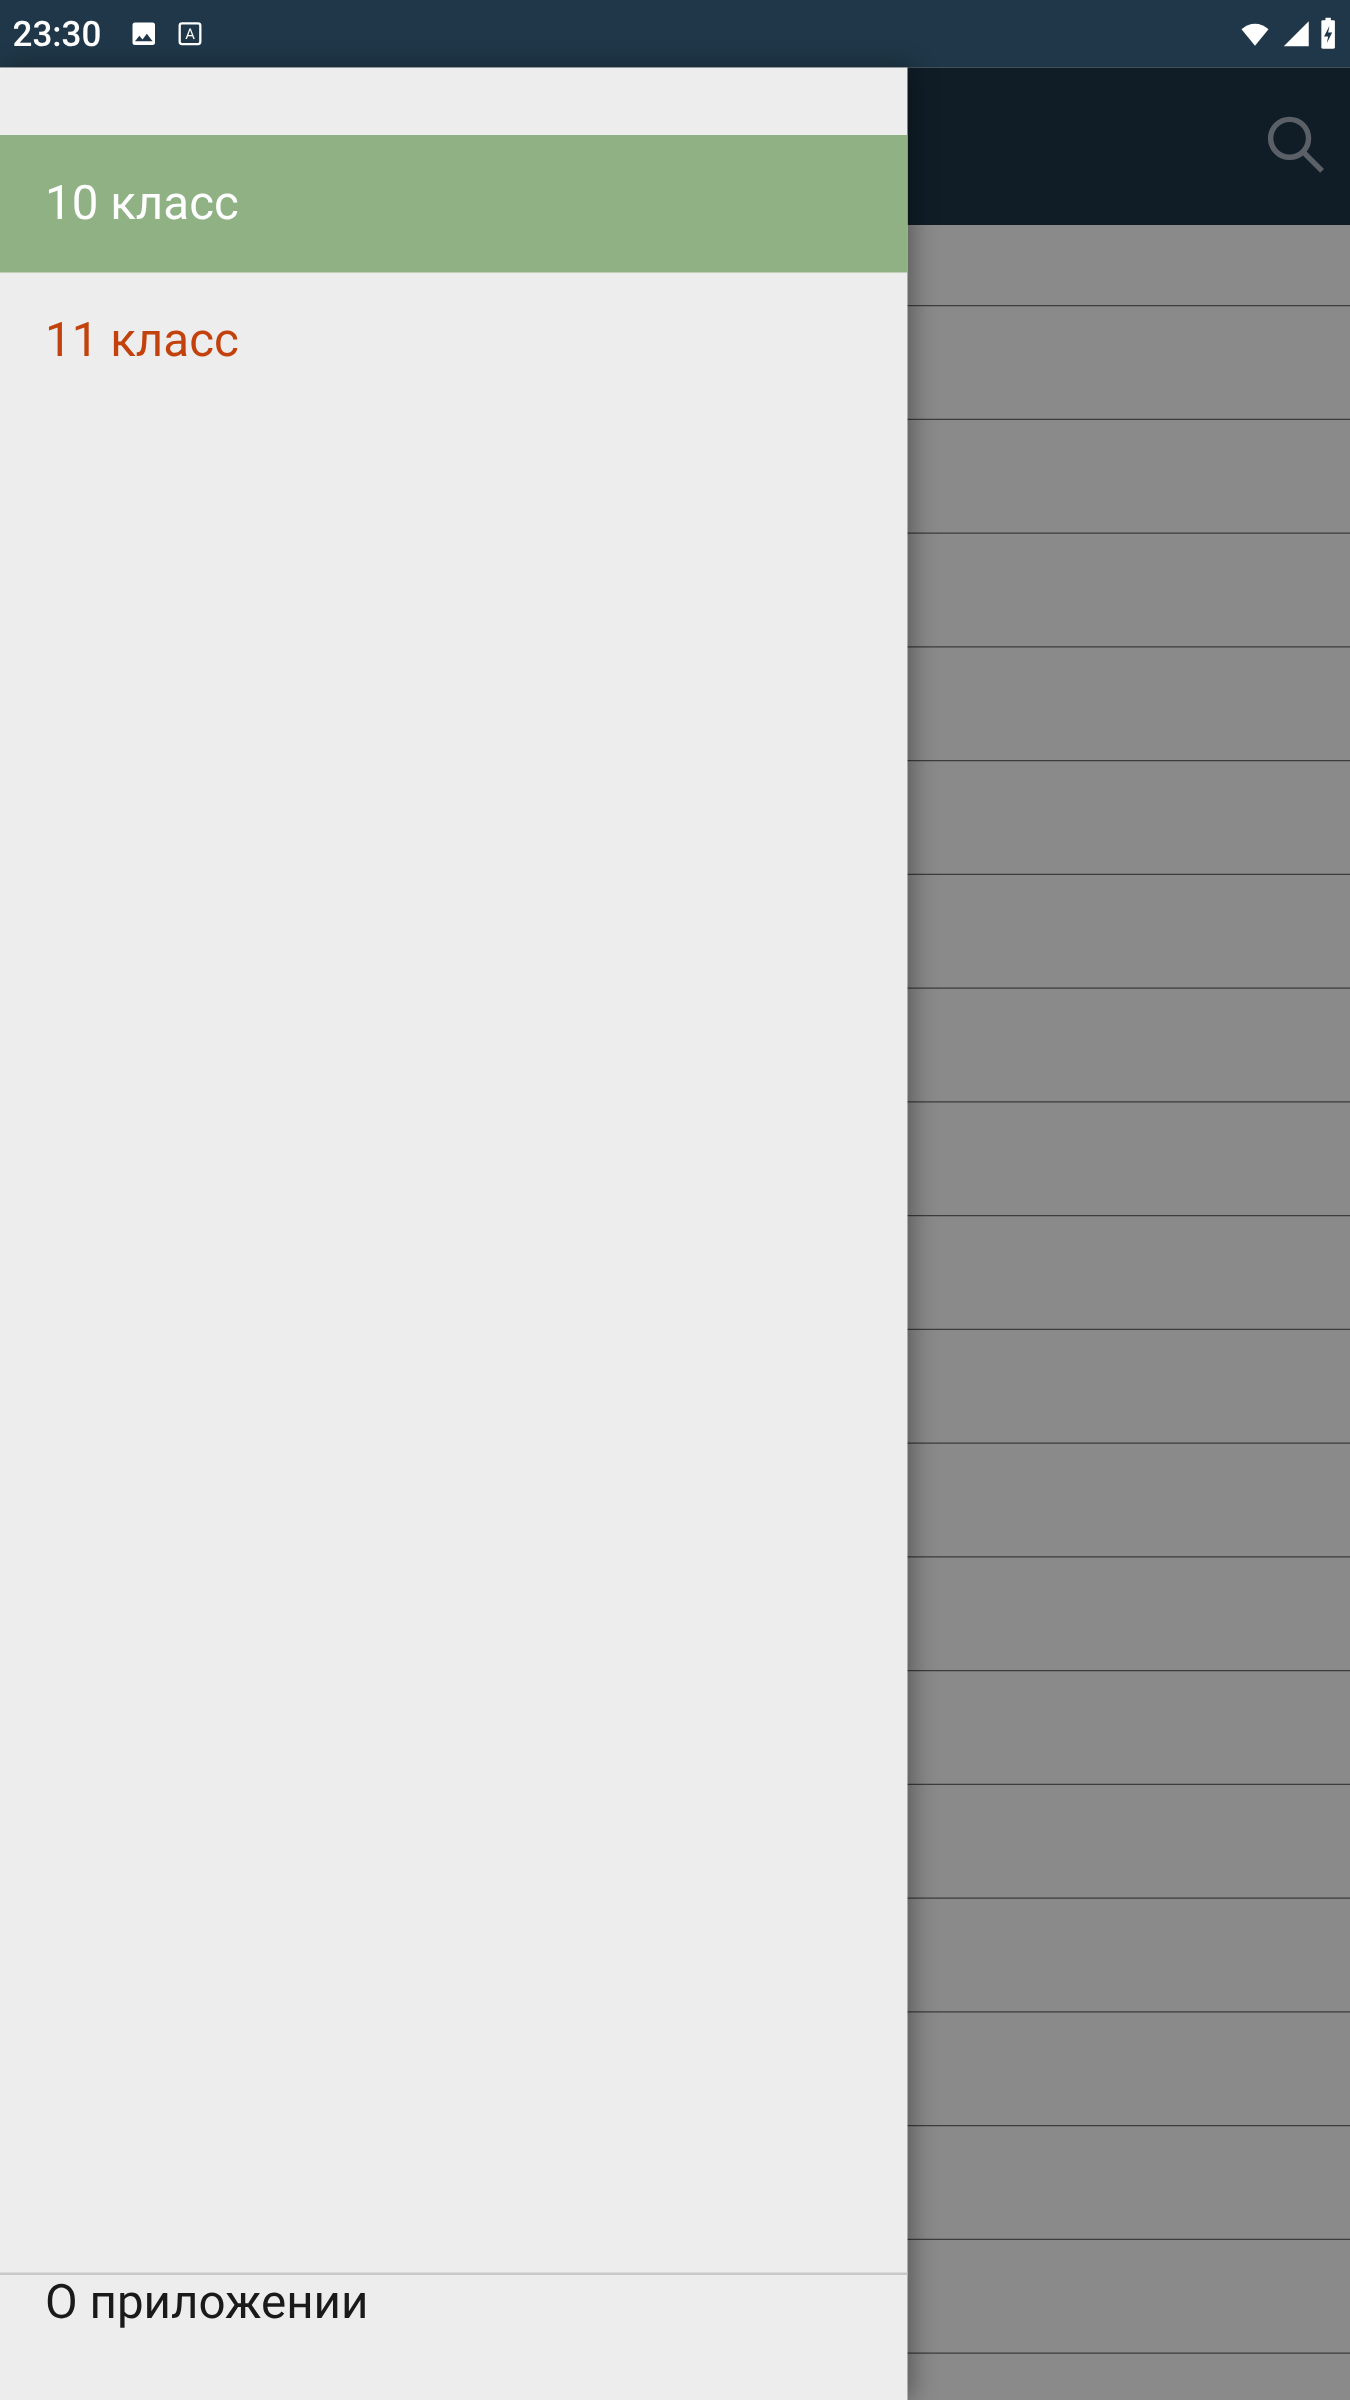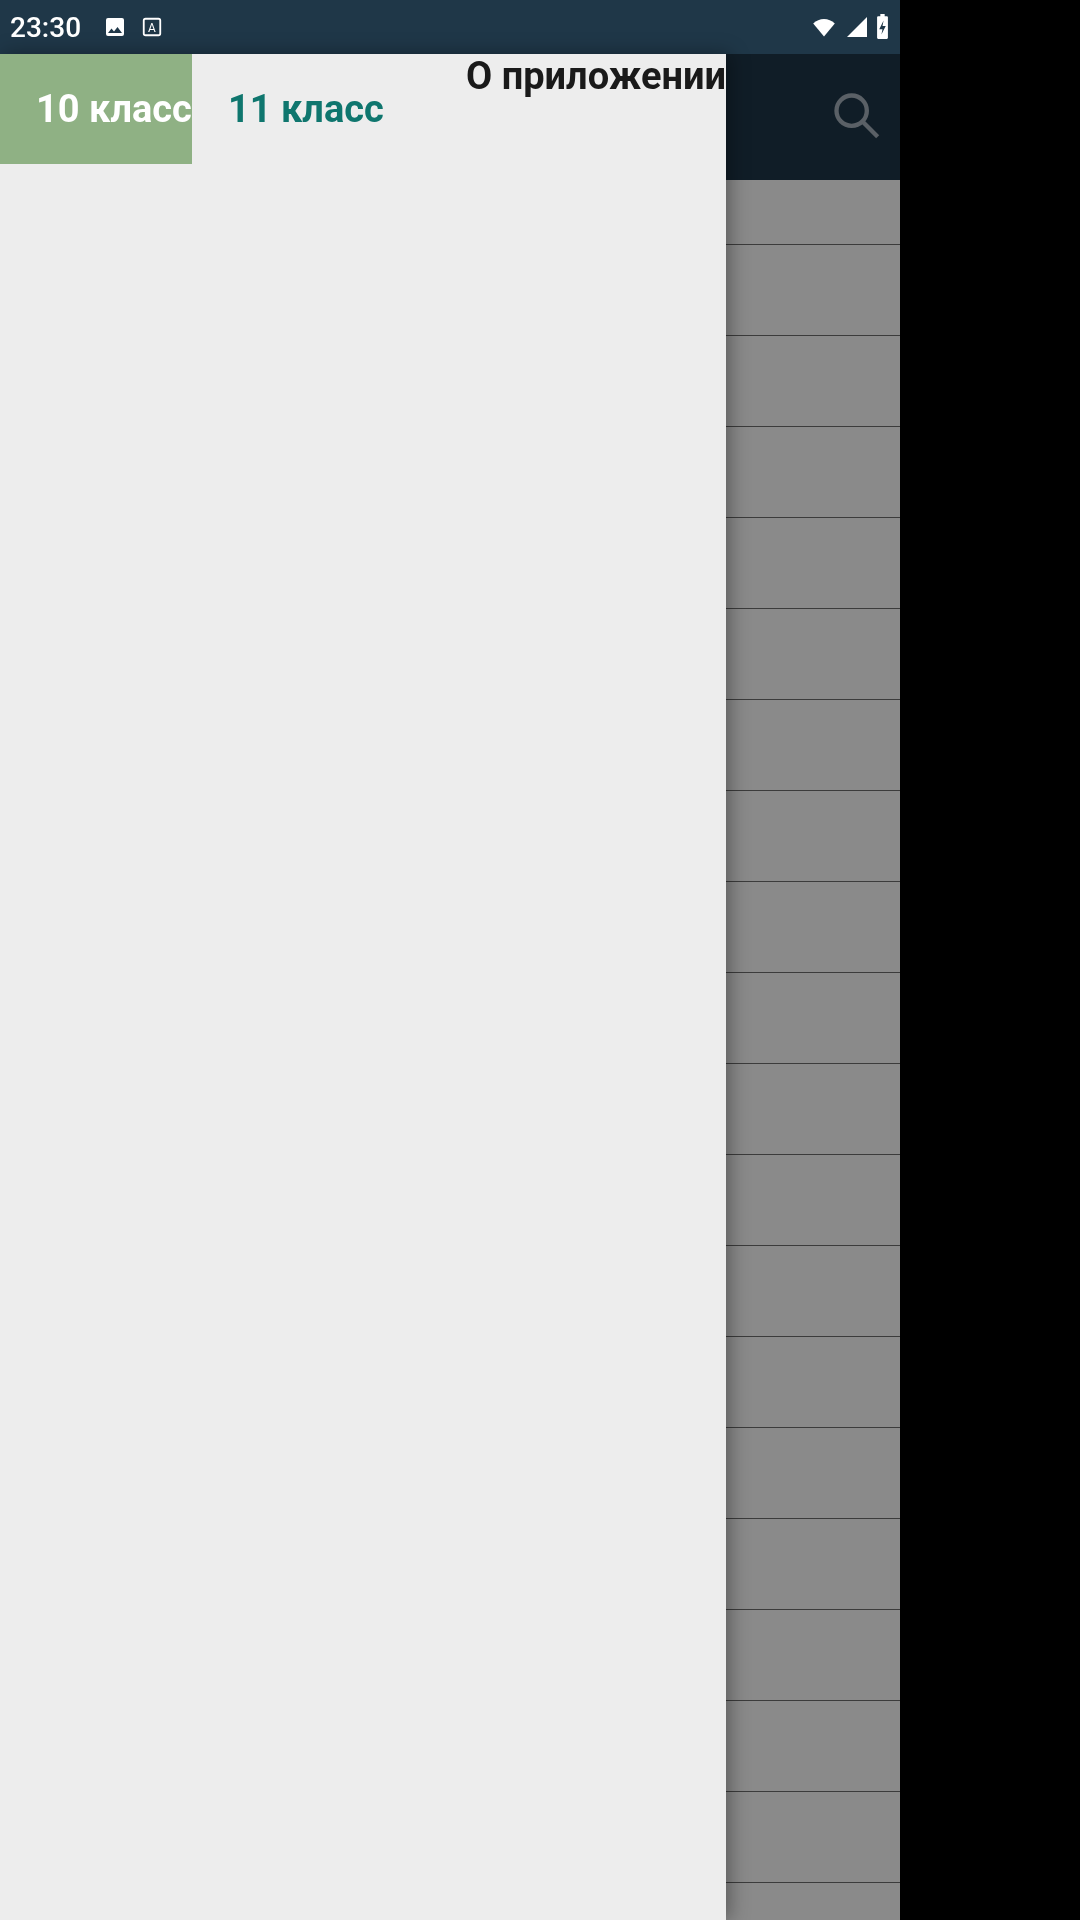--- a/index.html
+++ b/index.html
@@ -1,18 +1,18 @@
 <!DOCTYPE html>
 <html><head>
   <meta charset="utf-8">
   <style>
     * { margin:0; padding:0; box-sizing:border-box; font-family: Roboto, Arial, sans-serif; }
     html,body { width:1080px; height:1920px; overflow:hidden; background:#000; }
 
-    .screen { position:relative; width:900px; height:1920px; background:#fff; }
+    .screen { position:relative; width:1080px; height:1920px; background:#fff; }
 
     
     .status-bar { position:absolute; top:0; left:0; right:0; height:54px;
                   background:#1f3748; color:#fff; display:flex;
                   align-items:center; padding:0 10px; }
     .status-bar .clock { font-size:28px; font-weight:500; }
     .status-bar .left-icons { display:flex; align-items:center; gap:14px; margin-left:22px; }
     .status-bar .right-icons { margin-left:auto; display:flex; align-items:center; gap:6px; }
     .status-bar svg { display:block; }
 
@@ -31,25 +31,25 @@
                     font-size:30px; font-weight:600; color:#111;
                     white-space:nowrap; overflow:hidden; }
     .content .row:first-child { margin-top:-26px; }
 
     
     .scrim { position:absolute; top:54px; left:0; right:0; bottom:0;
              background:rgba(0,0,0,.46); }
 
     
     .drawer { position:absolute; top:54px; left:0; width:726px; bottom:0;
-              background:#ededed; display:flex; 
-              box-shadow: 4px 0 18px rgba(0,0,0,.35); font-weight: bold; }
+              background:#ededed; display:flex; flex-direction:column;
+              box-shadow: 4px 0 18px rgba(0,0,0,.35); }
     .drawer .spacer-top { height:54px; }
     .drawer .nav-item { height:110px; display:flex; align-items:center;
-                        padding-left:36px; font-size:38px; color:#0f766e; }
+                        padding-left:36px; font-size:38px; color:#c2410c; }
     .drawer .nav-item.active { background:#8fb184; color:#fff; }
     .drawer .filler { flex:1; }
     .drawer .divider { height:2px; background:#c9c9c9; }
     .drawer .footer-item { height:100px; display:flex; align-items:flex-start;
                            padding-left:36px; font-size:38px; color:#1a1a1a; }
   </style>
 </head>
 <body>
 
 <div class="screen">

